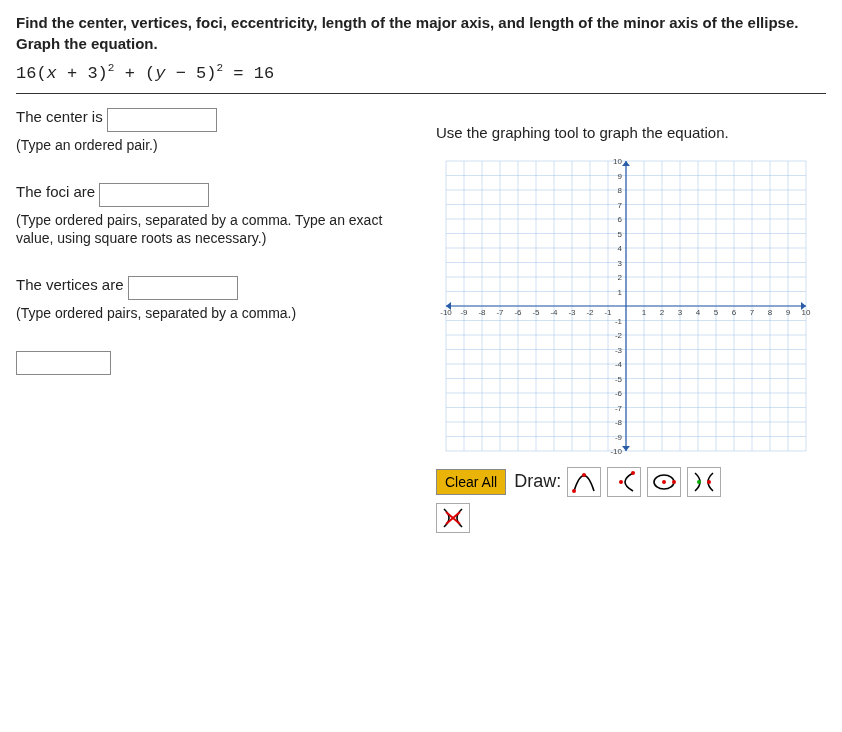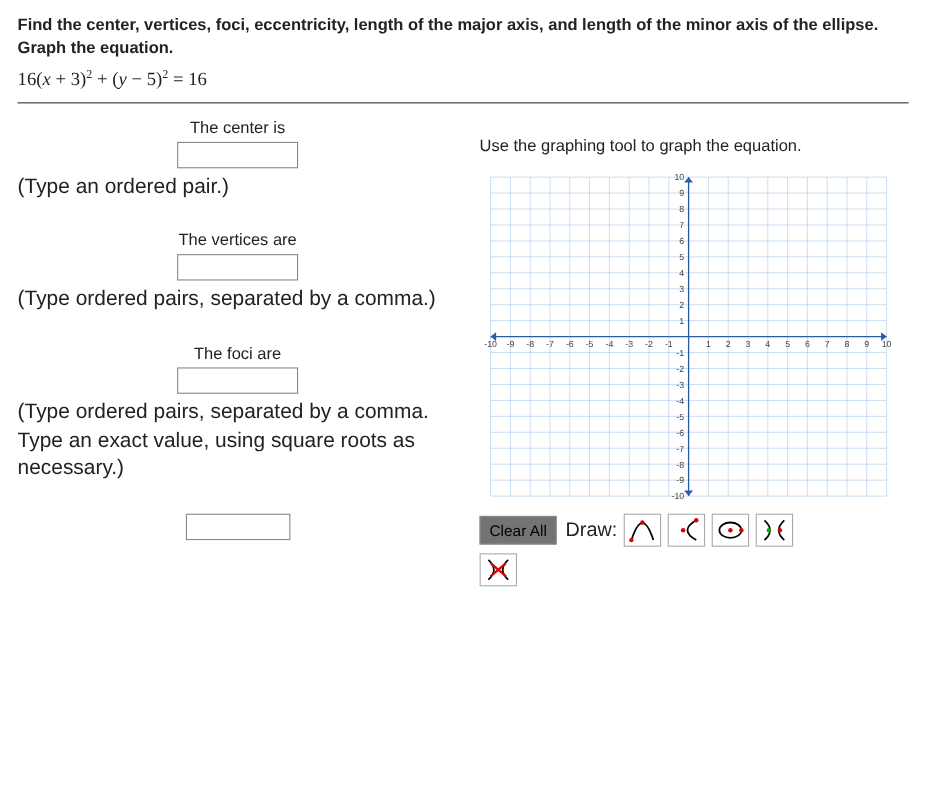--- a/index.html
+++ b/index.html
@@ -6,53 +6,53 @@
     body {
       font-family: Arial, Helvetica, sans-serif;
       font-size: 15px;
       color: #222;
       margin: 0;
       padding: 12px 16px;
       width: 842px;
     }
     .problem-text { margin-bottom: 8px; line-height: 1.4; font-weight: bold; }
     .equation {
-      font-family: Liberation Serif, serif;
+      font-family: Liberation Mono, monospace;
       font-size: 17px;
       margin: 6px 0 10px 0;
     }
     .equation sup { font-size: 11px; vertical-align: super; }
     hr { border: none; border-top: 1px solid #333; margin: 8px 0 14px 0; }
     .columns { display: flex; gap: 20px; }
     .left-col { flex: 0 0 400px; }
     .right-col { flex: 1; }
     .field-block { margin-bottom: 28px; }
-    .field-row { display: flex; align-items: center; flex-wrap: wrap; gap: 4px; margin-bottom: 4px; flex-direction: column; }
-    .hint { font-size: 19px; margin-top: 2px; line-height: 1.35; }
+    .field-row { display: flex; flex-wrap: wrap; gap: 4px; margin-bottom: 4px; }
+    .hint { font-size: 14px; margin-top: 2px; line-height: 1.35; }
     input[type="text"] {
       border: 1px solid #888;
       height: 24px;
       padding: 2px 4px;
       font-size: 14px;
     }
     .inp-md { width: 110px; }
     .inp-sm { width: 95px; }
     .graph-instruction { margin-bottom: 10px; margin-top: 16px; }
     .graph-box {
       position: relative;
       width: 380px;
       height: 310px;
       background: #fff;
     }
     svg.grid { width: 100%; height: 100%; }
     .axis-lbl { font-size: 8px; fill: #444; font-family: Arial; }
     .toolbar { display: flex; align-items: center; gap: 6px; margin-top: 6px; flex-wrap: wrap; }
     .btn-clear {
       border: 1px solid #888;
-      background: #737373;
+      background: #eab308;
       padding: 4px 8px;
       font-size: 14px;
       cursor: pointer;
     }
     .draw-label { font-size: 18px; margin-left: 2px; }
     .tool-btn {
       width: 34px; height: 30px;
       border: 1px solid #aaa;
       background: #fff;
       display: inline-flex;
@@ -78,32 +78,32 @@
     <div class="field-block">
       <div class="field-row">
         <span>The center is</span>
         <input type="text" class="inp-md" style="">
       </div>
       <div class="hint">(Type an ordered pair.)</div>
     </div>
 
     <div class="field-block">
       <div class="field-row">
+        <span>The foci are</span>
+        <input type="text" class="inp-md" style="">
+      </div>
+      <div class="hint">(Type ordered pairs, separated by a comma. Type an exact value, using square roots as necessary.)</div>
+    </div>
+
+    <div class="field-block">
+      <div class="field-row">
         <span>The vertices are</span>
         <input type="text" class="inp-md" style="">
       </div>
       <div class="hint">(Type ordered pairs, separated by a comma.)</div>
-    </div>
-
-    <div class="field-block">
-      <div class="field-row">
-        <span>The foci are</span>
-        <input type="text" class="inp-md" style="">
-      </div>
-      <div class="hint">(Type ordered pairs, separated by a comma. Type an exact value, using square roots as necessary.)</div>
     </div>
 
 
     <div class="field-block" style="margin-bottom:18px">
       <div class="field-row">
         <input type="text" class="inp-sm" style="">
       </div>
     </div>
 
     <div class="field-block">

